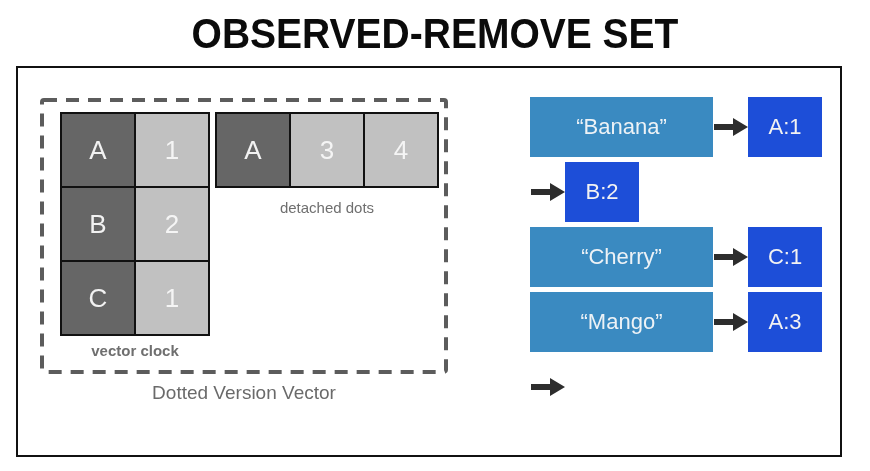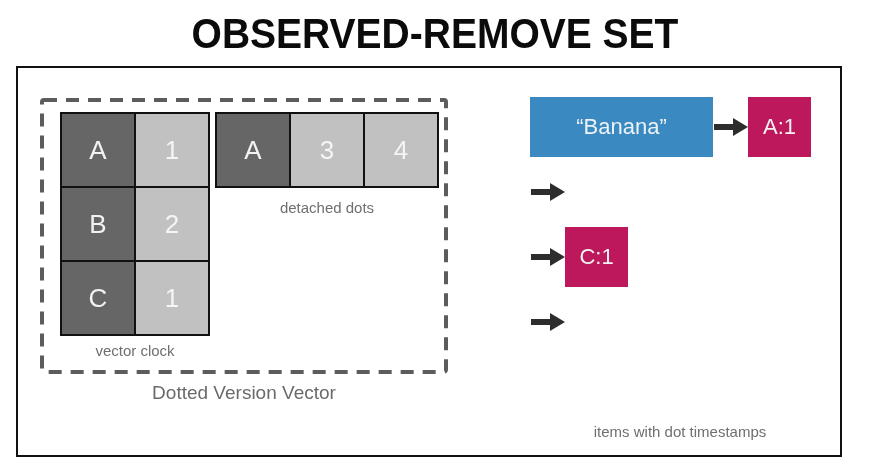--- a/index.html
+++ b/index.html
@@ -32,41 +32,41 @@
   .cell{
     display:flex;align-items:center;justify-content:center;
     font-size:26px;color:#f2f2f2;
   }
   .cell.dark{background:#666666;}
   .cell.light{background:#c1c1c1;color:#f5f5f5;}
   
   .lbl{
     position:absolute;text-align:center;color:#6f6f6f;font-size:15px;
   }
-  .vc-label{left:42px;top:274px;width:150px;}
+  .vc-label{left:42px;top:274px;width:150px;font-weight:bold;}
   .dd-label{left:197px;top:131px;width:224px;}
   .dvv-caption{
     position:absolute;left:22px;top:314px;width:408px;text-align:center;
     color:#6a6a6a;font-size:19px;
   }
   .items-label{left:512px;top:355px;width:300px;}
   
   .items-col{
     position:absolute;left:512px;top:29px;display:flex;flex-direction:column;gap:5px;
   }
   .item-row{display:flex;align-items:center;height:60px;}
   .value-box{
     width:183px;height:60px;background:#3a8ac1;color:#edf2f6;
     display:flex;align-items:center;justify-content:center;font-size:22px;
   }
   .arrow-wrap{
     width:35px;height:60px;display:flex;align-items:center;justify-content:center;
   }
   .dot-box{
-    width:63px;height:60px;background:#be185d;color:#f2f2f2;
+    width:74px;height:60px;background:#1d4ed8;color:#f2f2f2;
     display:flex;align-items:center;justify-content:center;font-size:22px;
   }
 </style>
 </head>
 <body>
 
 <div class="stage">
 
   <div class="title">OBSERVED-REMOVE SET</div>
 
@@ -108,38 +108,48 @@
         </div>
         <div class="dot-box">A:1</div>
       </div>
 
       <div class="item-row">
         <div class="arrow-wrap">
           <svg width="34" height="22" viewBox="0 0 34 22">
               <path d="M0 8 h19 v-6 l15 9 l-15 9 v-6 h-19 z" fill="#2d2d2d"></path>
             </svg>
         </div>
+        <div class="dot-box">B:2</div>
       </div>
 
       <div class="item-row">
+        <div class="value-box">“Cherry”</div>
         <div class="arrow-wrap">
           <svg width="34" height="22" viewBox="0 0 34 22">
               <path d="M0 8 h19 v-6 l15 9 l-15 9 v-6 h-19 z" fill="#2d2d2d"></path>
             </svg>
         </div>
         <div class="dot-box">C:1</div>
       </div>
 
+      <div class="item-row">
+        <div class="value-box">“Mango”</div>
+        <div class="arrow-wrap">
+          <svg width="34" height="22" viewBox="0 0 34 22">
+              <path d="M0 8 h19 v-6 l15 9 l-15 9 v-6 h-19 z" fill="#2d2d2d"></path>
+            </svg>
+        </div>
+        <div class="dot-box">A:3</div>
+      </div>
 
       <div class="item-row">
         <div class="arrow-wrap">
           <svg width="34" height="22" viewBox="0 0 34 22">
               <path d="M0 8 h19 v-6 l15 9 l-15 9 v-6 h-19 z" fill="#2d2d2d"></path>
             </svg>
         </div>
       </div>
 
     </div>
 
-    <div class="lbl items-label">items with dot timestamps</div>
 
   </div>
 </div>
 
 </body></html>

